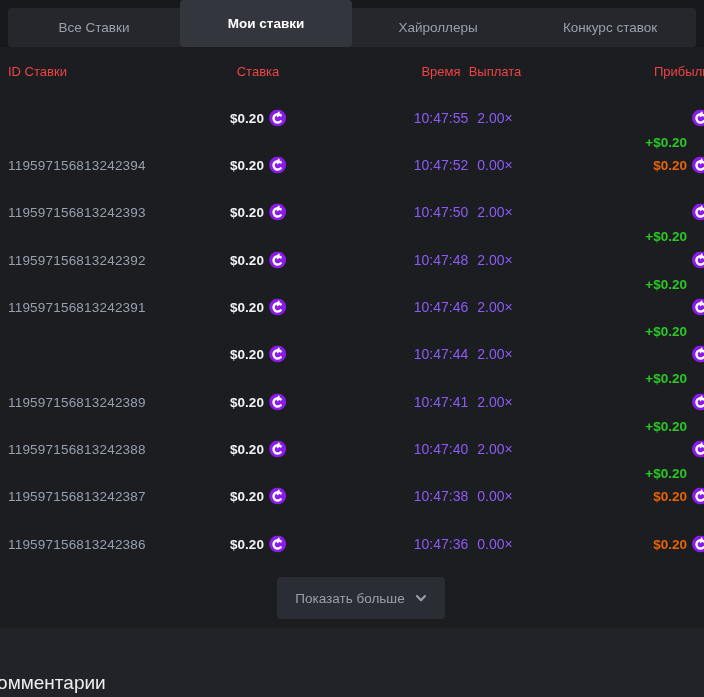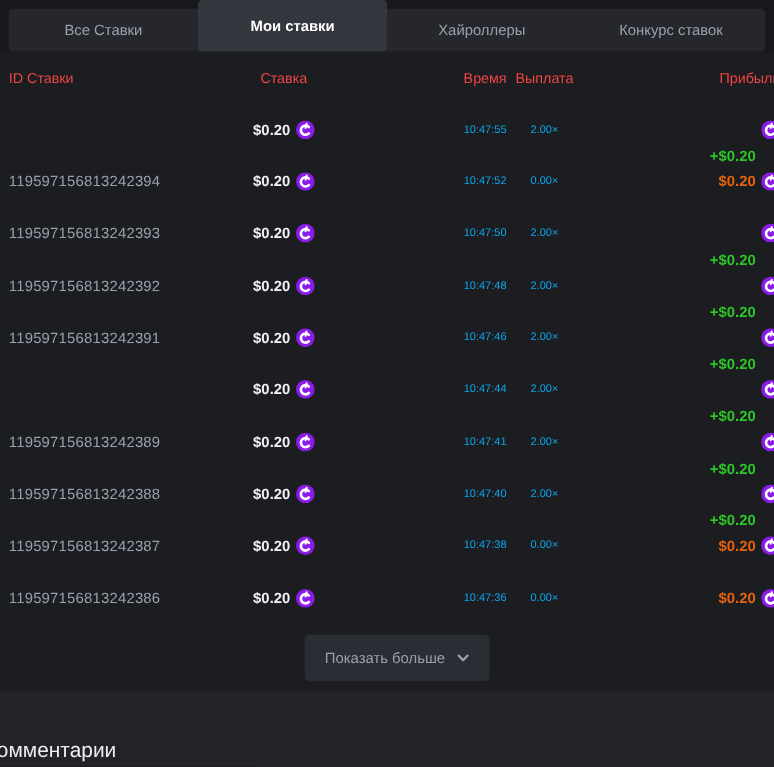--- a/index.html
+++ b/index.html
@@ -32,21 +32,21 @@
   .cell{position:absolute;top:50%;white-space:nowrap;}
   .c-left{left:8px;transform:translateY(-50%);}
   .c-center{transform:translate(-50%,-50%);}
   .c-bet{left:258px;}
   .c-time{left:395px;margin-left:46px;}
   .c-payout{left:495px;}
   .c-right{right:-5px;transform:translateY(-50%);}
 
   .th{font-size:13px;color:#ef4444;}
   .id-text{font-size:13.5px;color:#97a0ac;letter-spacing:.2px;}
-  .time-text,.payout-text{font-size:10px;color:#0ea5e9;}
+  .time-text,.payout-text{font-size:14px;color:#8b5cf6;}
   .bet-flex,.profit-flex{display:flex;align-items:center;gap:5px;}
   .bet-amount{font-size:13.5px;font-weight:bold;color:#f2f3f5;}
   .profit-amount{font-size:13.5px;font-weight:bold;}
   .profit-win{color:var(--green,#2bc826);margin-top:48px;}
   .profit-loss{color:var(--orange,#e8630a);}
 
   .coin{width:17px;height:17px;display:block;flex:0 0 17px;}
 
   
   .showmore-row{height:60.5px;display:flex;justify-content:center;}

